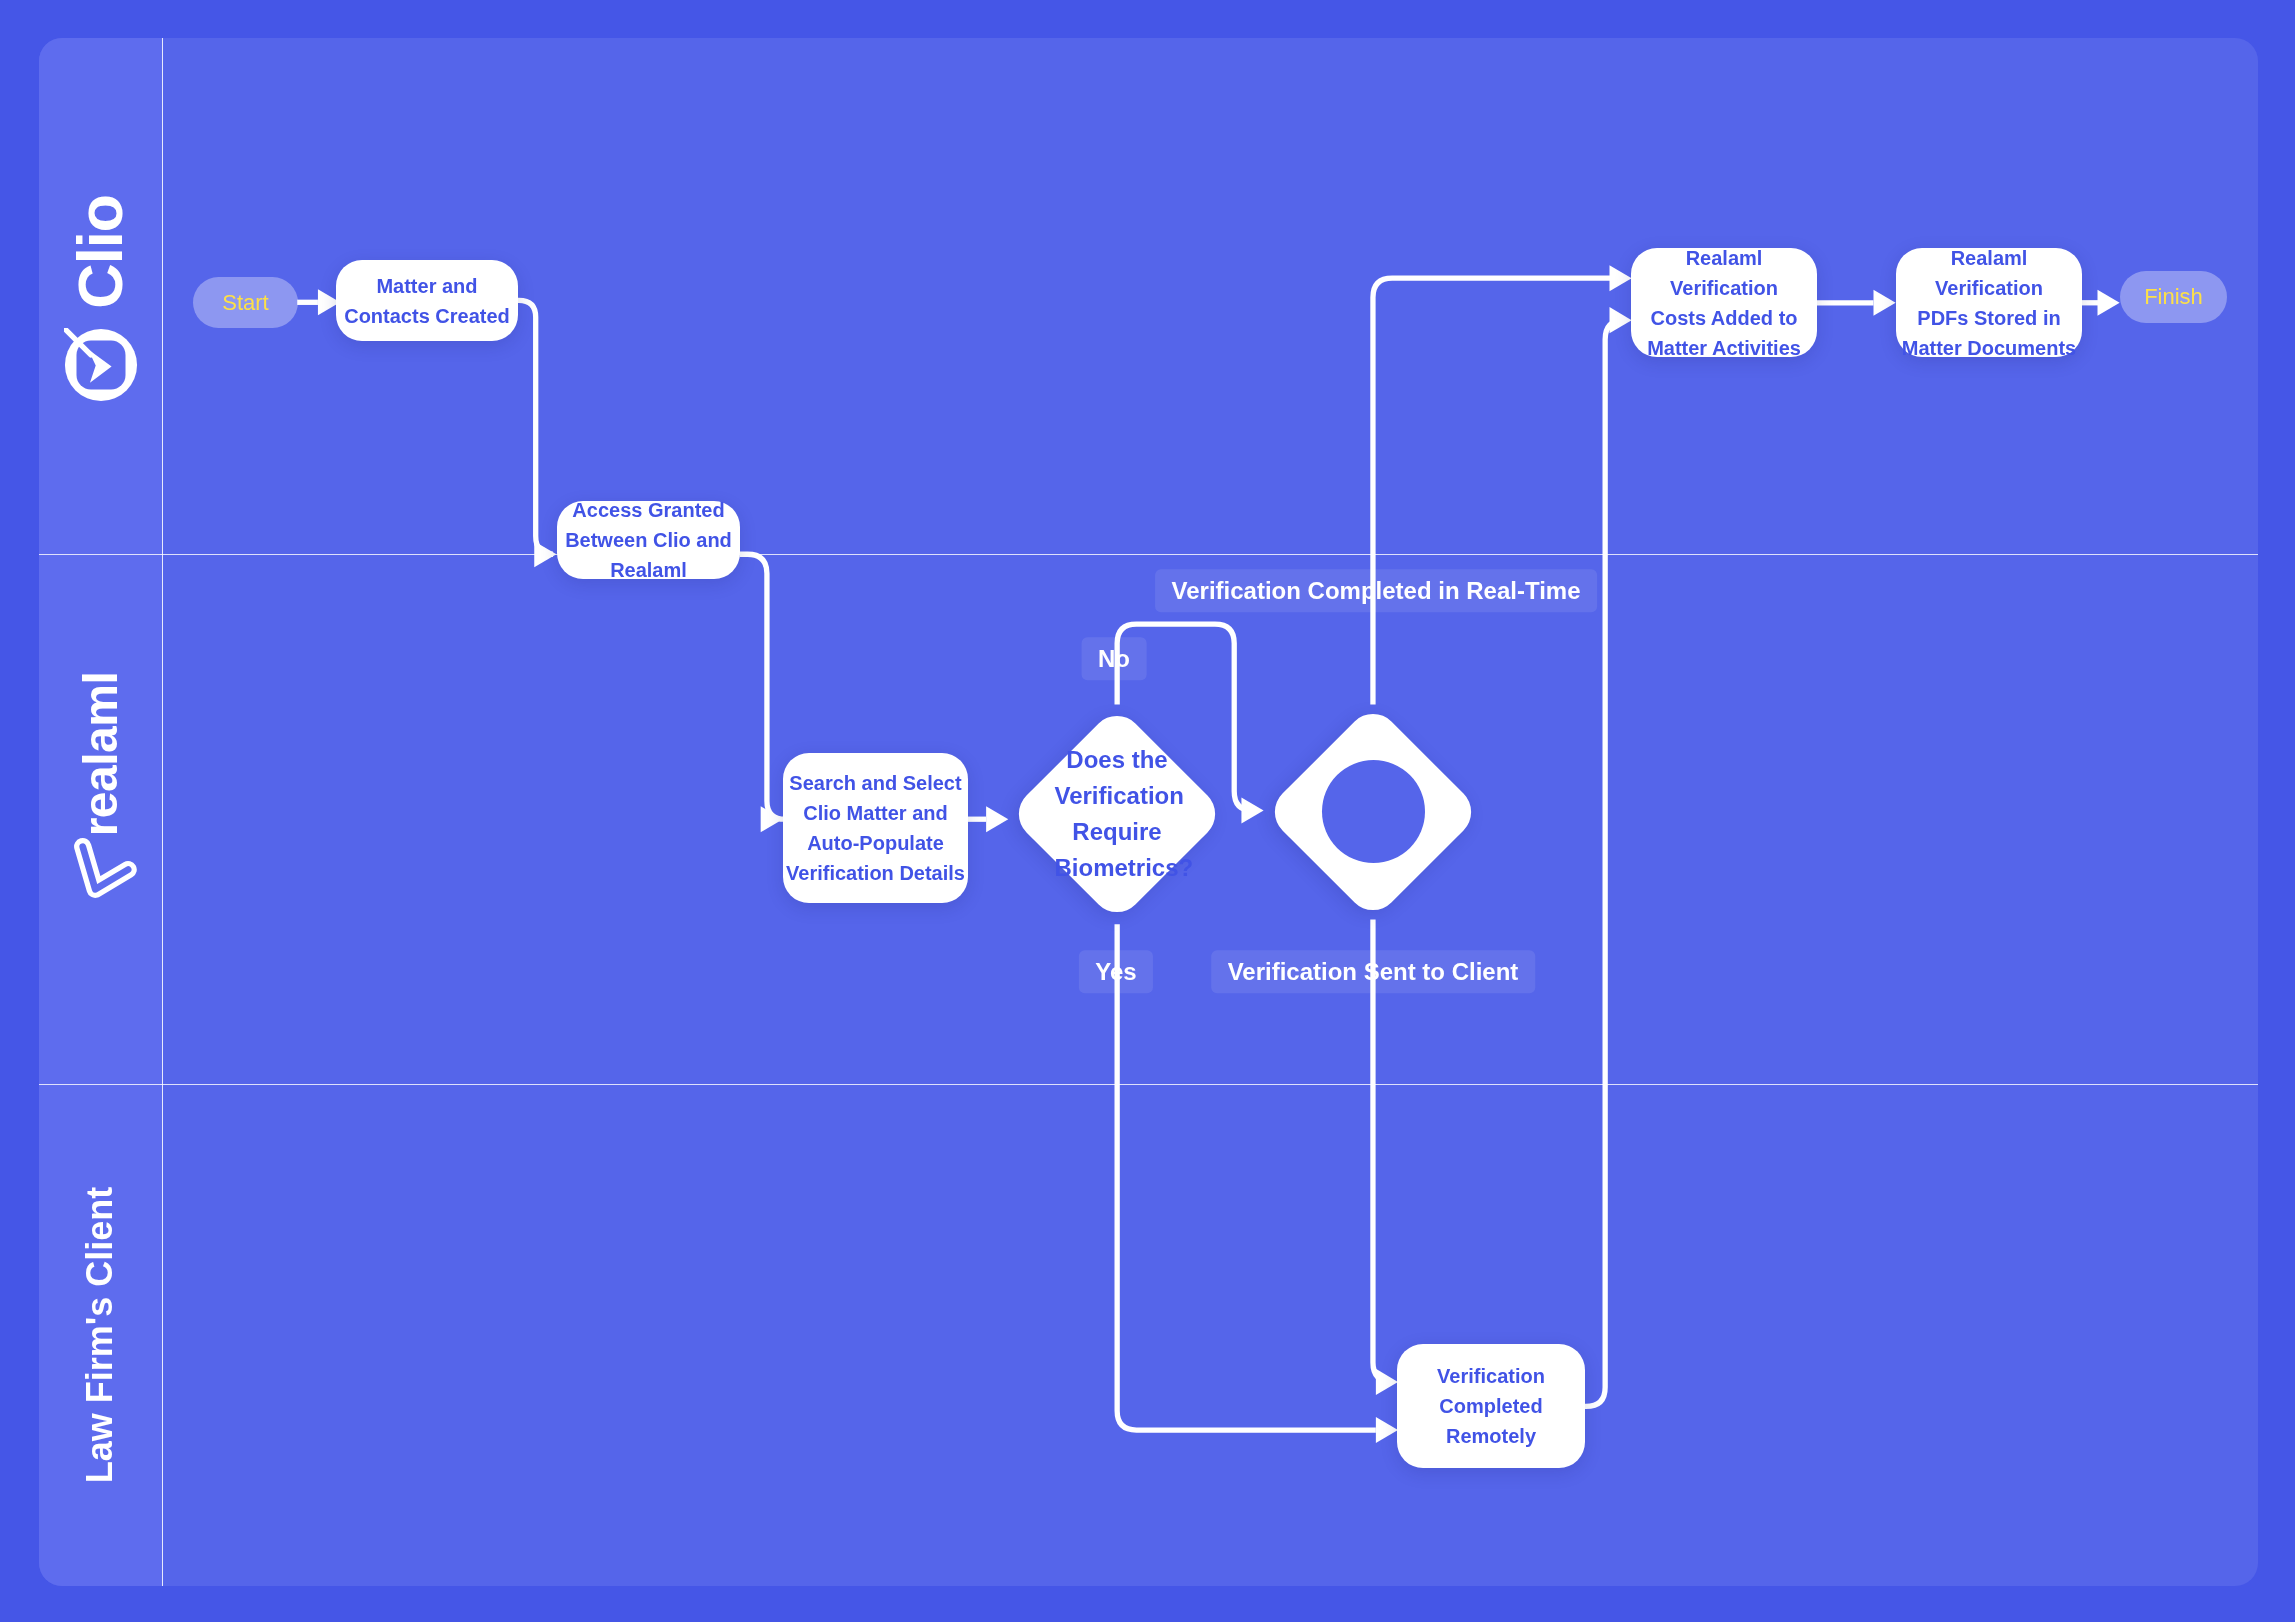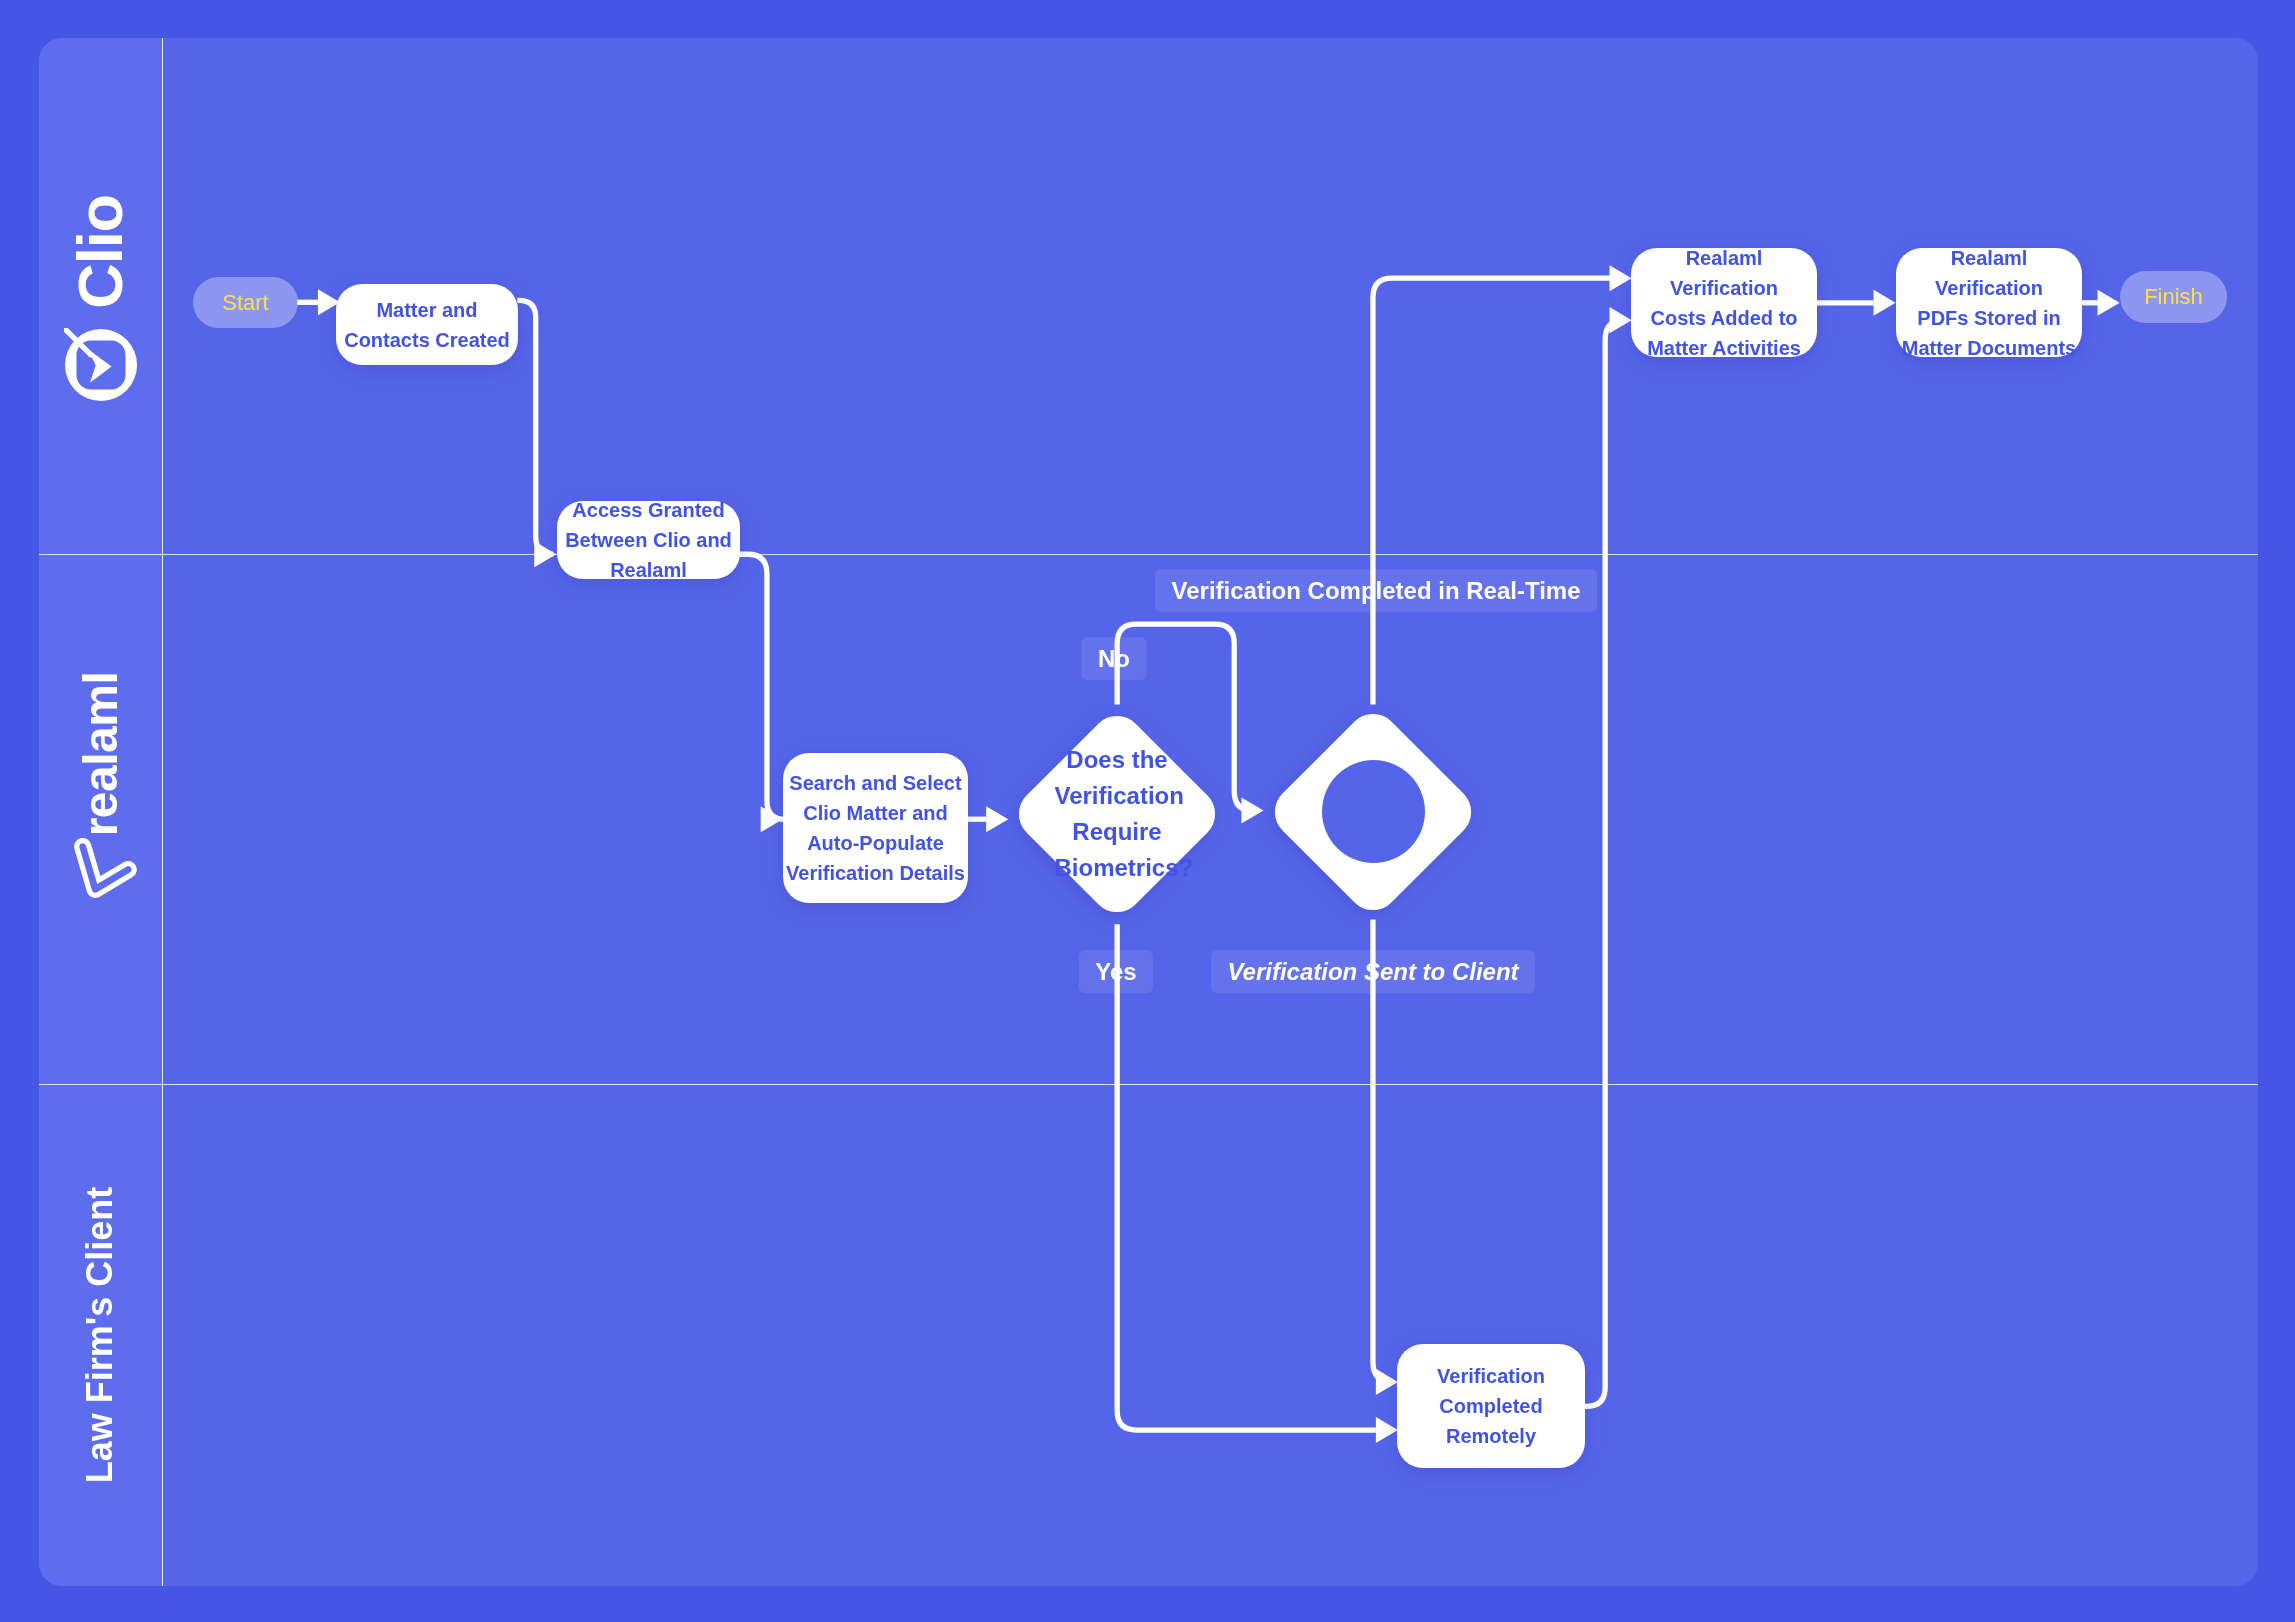--- a/index.html
+++ b/index.html
@@ -144,21 +144,21 @@
     <polygon points="3935,628 3889,601 3889,655"></polygon>
 
     <path d="M 4320 628 L 4356 628"></path>
     <polygon points="4400,628 4354,601 4354,655"></polygon>
   </svg>
 
   <div class="pill" style="left:193px;top:277px;width:105px;height:51px;">
     <span class="node-text">Start</span>
   </div>
 
-  <div class="node" style="left:336px;top:260px;width:182px;height:81px;margin-top:24px;">
+  <div class="node" style="left:336px;top:260px;width:182px;height:81px;">
     <span class="node-text">Matter and
 Contacts Created</span>
   </div>
 
   <div class="node" style="left:557px;top:501px;width:183px;height:78px;">
     <span class="node-text">Access Granted
 Between Clio and
 Realaml</span>
   </div>
 
@@ -196,16 +196,16 @@
 Matter Documents</span>
   </div>
 
   <div class="pill" style="left:2120px;top:271px;width:107px;height:52px;">
     <span class="node-text">Finish</span>
   </div>
 
   <div class="flowlabel" style="left:1114px;top:659px;">No</div>
   <div class="flowlabel" style="left:1116px;top:972px;">Yes</div>
   <div class="flowlabel" style="left:1376px;top:591px;">Verification Completed in Real-Time</div>
-  <div class="flowlabel" style="left:1373px;top:972px;font-style:italic;">Verification Sent to Client</div>
+  <div class="flowlabel" style="left:1373px;top:972px;">Verification Sent to Client</div>
 
 </div>
 
 
 </body></html>

